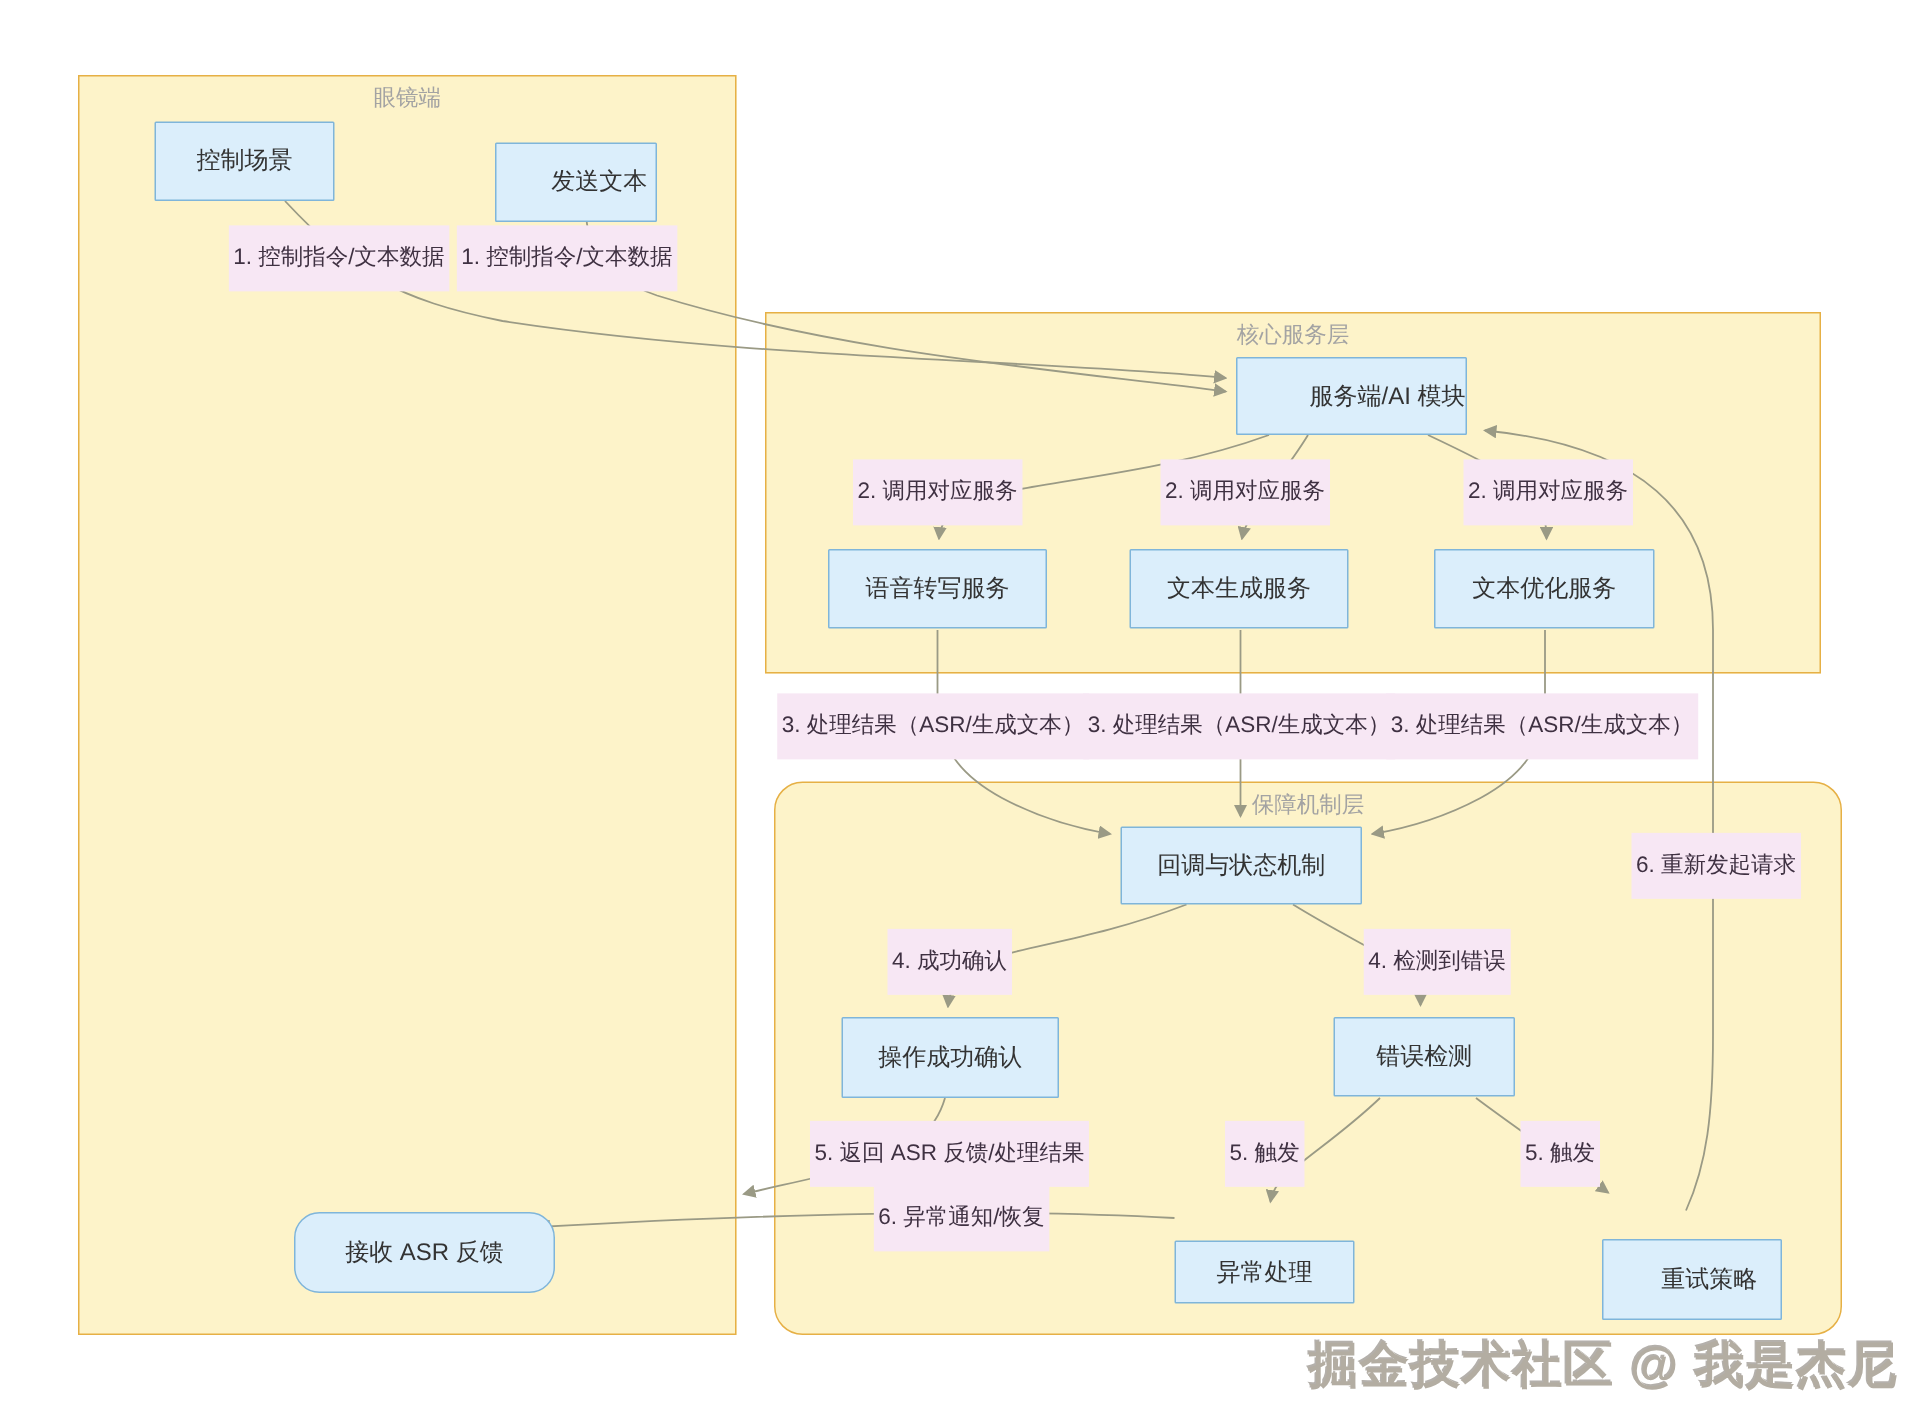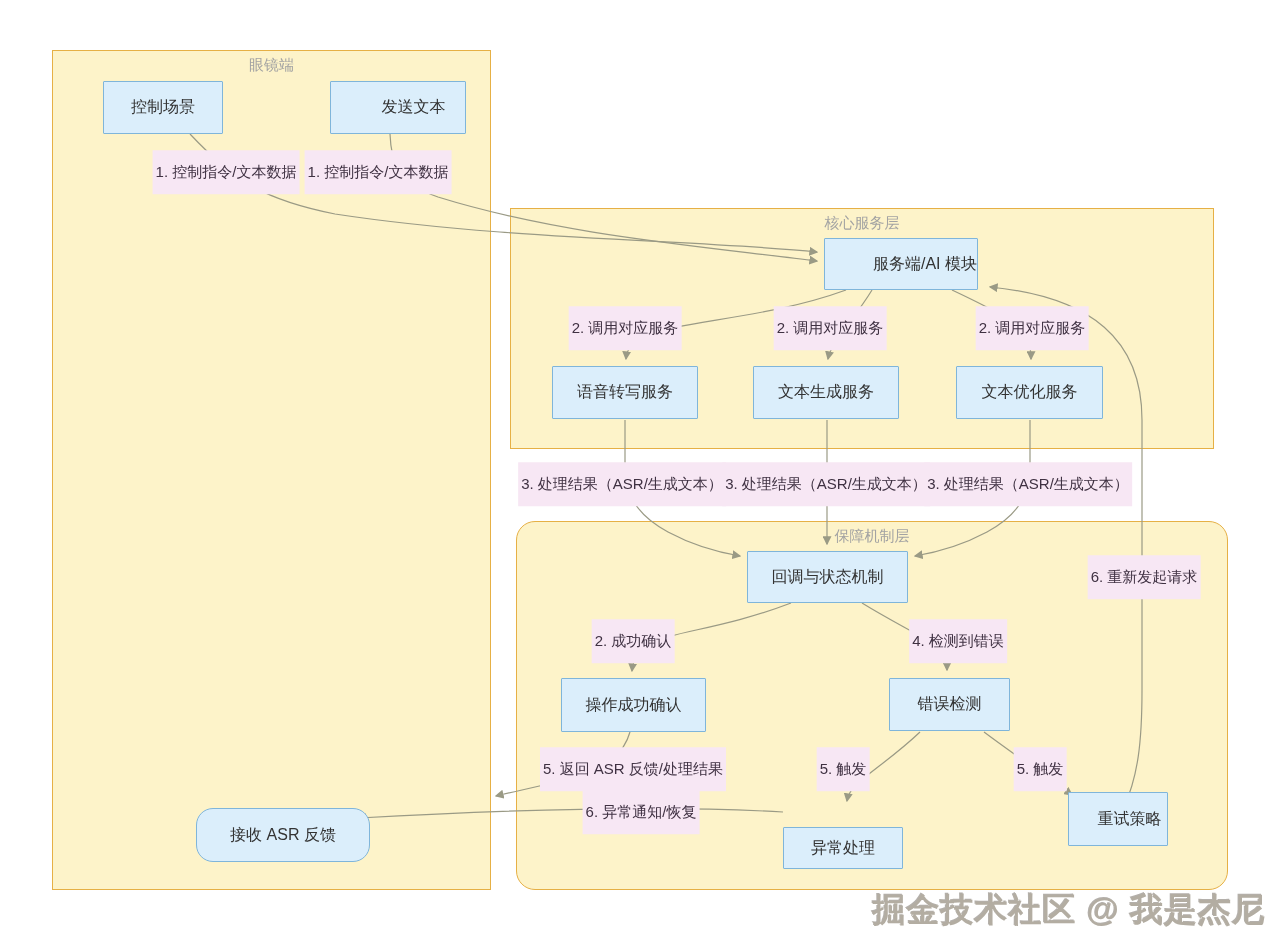--- a/index.html
+++ b/index.html
@@ -82,33 +82,33 @@
   </svg>
   <div class="layer" id="edge-labels">
       <div class="edge-label" style="left: 226px; top: 172px;">1. 控制指令/文本数据</div>
       <div class="edge-label" style="left: 378px; top: 172px;">1. 控制指令/文本数据</div>
       <div class="edge-label" style="left: 625px; top: 328px;">2. 调用对应服务</div>
       <div class="edge-label" style="left: 830px; top: 328px;">2. 调用对应服务</div>
       <div class="edge-label" style="left: 1032px; top: 328px;">2. 调用对应服务</div>
       <div class="edge-label" style="left: 622px; top: 484px;">3. 处理结果（ASR/生成文本）</div>
       <div class="edge-label" style="left: 826px; top: 484px;">3. 处理结果（ASR/生成文本）</div>
       <div class="edge-label" style="left: 1028px; top: 484px;">3. 处理结果（ASR/生成文本）</div>
-      <div class="edge-label" style="left: 633px; top: 641px;">2. 成功确认</div>
+      <div class="edge-label" style="left: 633px; top: 641px;">4. 成功确认</div>
       <div class="edge-label" style="left: 944px; top: 641px; margin-left: 14px;">4. 检测到错误</div>
       <div class="edge-label" style="left: 633px; top: 769px;">5. 返回 ASR 反馈/处理结果</div>
       <div class="edge-label" style="left: 843px; top: 769px;">5. 触发</div>
       <div class="edge-label" style="left: 1040px; top: 769px;">5. 触发</div>
       <div class="edge-label" style="left: 641px; top: 812px;">6. 异常通知/恢复</div>
       <div class="edge-label" style="left: 1144px; top: 577px;">6. 重新发起请求</div>
     </div>
   <div class="layer" id="nodes">
       <div class="node" style="left: 103px; top: 81px; width: 120px; height: 53px;">
         <span>控制场景</span>
       </div>
-      <div class="node" style="left: 330px; top: 81px; width: 136px; height: 53px; padding-left: 31px;">
+      <div class="node" style="left: 330px; top: 95px; width: 108px; height: 53px; padding-left: 31px;">
         <span>发送文本</span>
       </div>
       <div class="node" style="left: 196px; top: 808px; width: 174px; height: 54px; border-radius: 17px;">
         <span>接收 ASR 反馈</span>
       </div>
       <div class="node" style="left: 824px; top: 238px; width: 154px; height: 52px; padding-left: 48px;">
         <span>服务端/AI 模块</span>
       </div>
       <div class="node" style="left: 552px; top: 366px; width: 146px; height: 53px;">
         <span>语音转写服务</span>
@@ -124,18 +124,18 @@
       </div>
       <div class="node" style="left: 561px; top: 678px; width: 145px; height: 54px;">
         <span>操作成功确认</span>
       </div>
       <div class="node" style="left: 889px; top: 678px; width: 121px; height: 53px;">
         <span>错误检测</span>
       </div>
       <div class="node" style="left: 783px; top: 827px; width: 120px; height: 42px;">
         <span>异常处理</span>
       </div>
-      <div class="node" style="left: 1068px; top: 792px; width: 100px; height: 54px; padding-left: 23px;">
+      <div class="node" style="left: 1068px; top: 826px; width: 120px; height: 54px; padding-left: 23px;">
         <span>重试策略</span>
       </div>
     </div>
   <div class="watermark">掘金技术社区 @ 我是杰尼</div>
 </div>
 
 </body></html>

